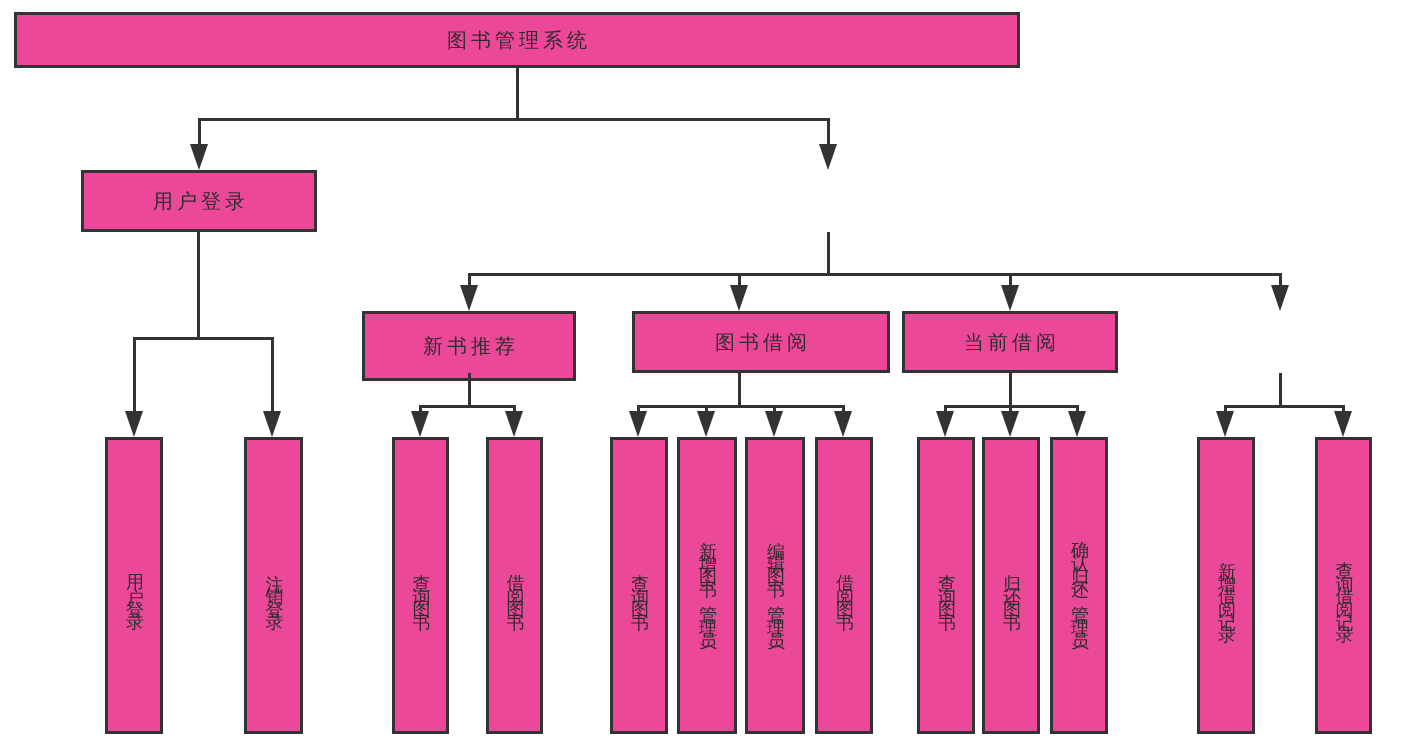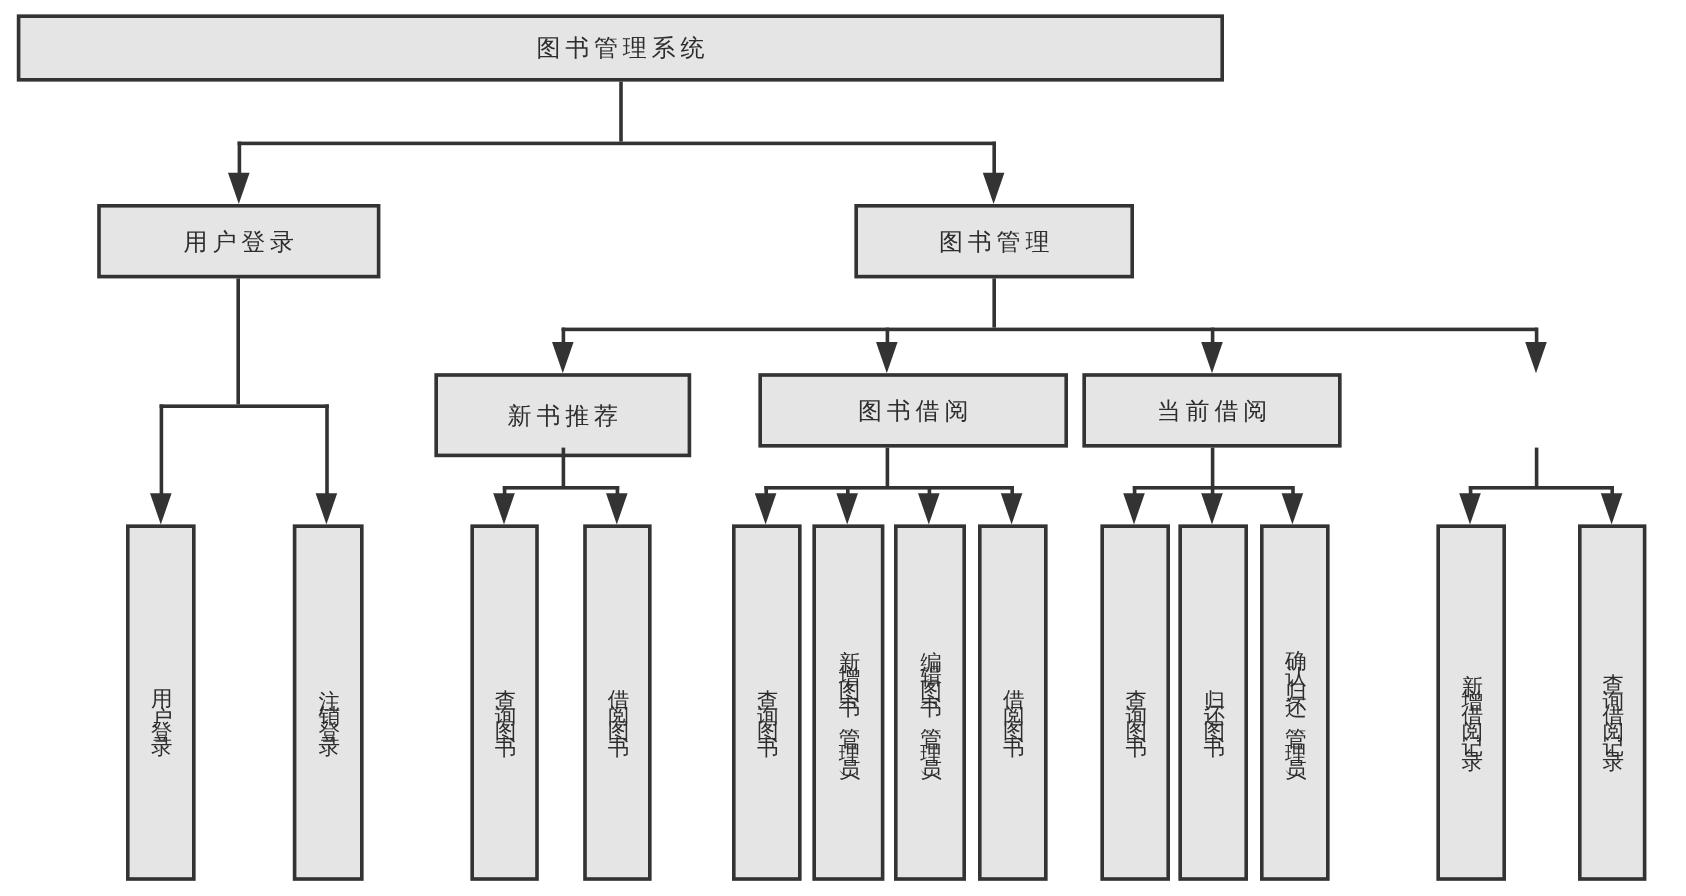--- a/index.html
+++ b/index.html
@@ -7,21 +7,21 @@
     position:relative;
     width:1405px; height:747px;
     background:#ffffff;
     overflow:hidden;
     font-family:"Liberation Sans","DejaVu Sans",sans-serif;
   }
   .box {
     position:absolute;
     box-sizing:border-box;
     border:3px solid #333333;
-    background:#e5e5e5;
+    background:#ec4899;
     display:flex;
     align-items:center;
     justify-content:center;
   }
   .hlabel {
     font-size:20px;
     letter-spacing:4px;
     padding-left:4px;
     color:#2d2d2d;
     white-space:nowrap;
@@ -64,23 +64,20 @@
 
   <div class="vline" style="left:516px; top:68px;  height:50px;"></div>
   <div class="hline" style="left:198px; top:118px; width:632px;"></div>
   <div class="vline" style="left:198px; top:118px; height:27px;"></div>
   <div class="arrow" style="left:190px; top:144px;"></div>
   <div class="vline" style="left:827px; top:118px; height:27px;"></div>
   <div class="arrow" style="left:819px; top:144px;"></div>
 
   <div class="box" style="left:81px; top:170px; width:236px; height:62px;">
     <span class="hlabel">用户登录</span>
-  </div>
-  <div class="box" style="left:712px; top:170px; width:233px; height:62px;">
-    <span class="hlabel">图书管理</span>
   </div>
 
   <div class="vline" style="left:197px; top:232px; height:105px;"></div>
   <div class="hline" style="left:133px; top:337px; width:141px;"></div>
   <div class="vline" style="left:133px; top:337px; height:75px;"></div>
   <div class="arrow" style="left:125px; top:411px;"></div>
   <div class="vline" style="left:271px; top:337px; height:75px;"></div>
   <div class="arrow" style="left:263px; top:411px;"></div>
 
   <div class="vline" style="left:827px; top:232px; height:41px;"></div>

